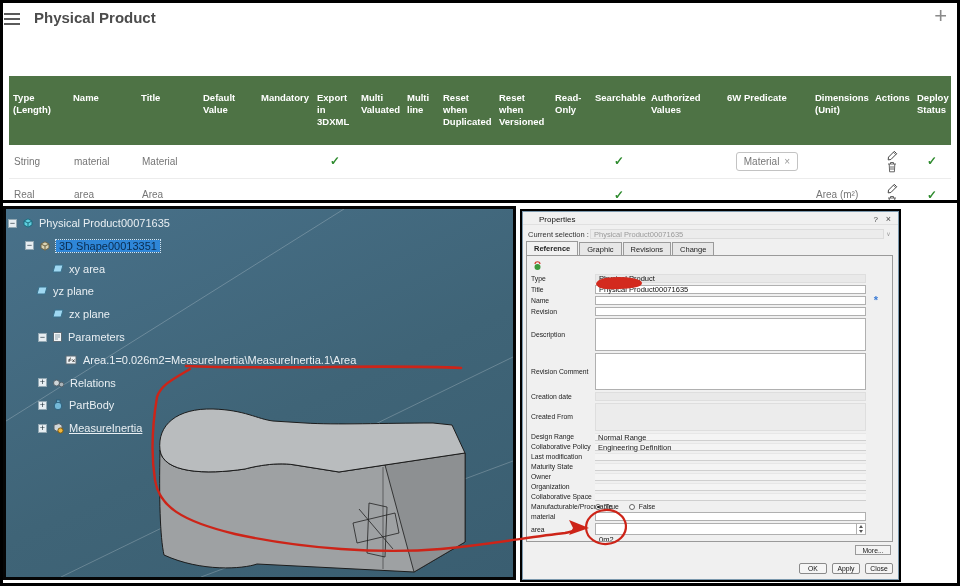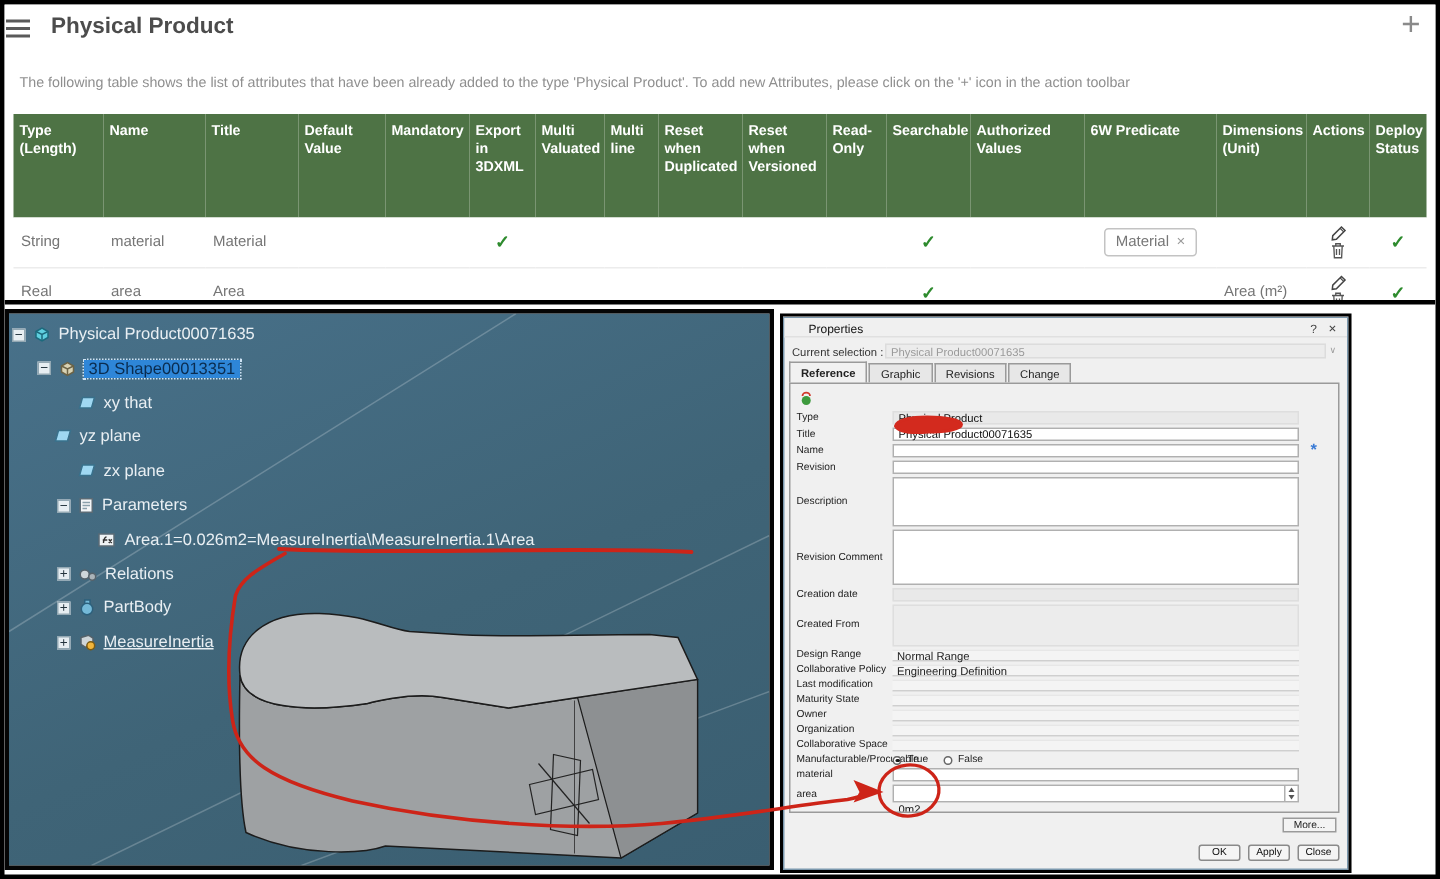--- a/index.html
+++ b/index.html
@@ -7,21 +7,21 @@
   .canvas { position:relative; width:960px; height:586px; background:#fff; border:3px solid #000; overflow:hidden; }
 
   
   .panel-top { position:absolute; left:0; top:0; width:954px; height:200px; background:#fff; border-bottom:3px solid #000; overflow:hidden; }
   .hamburger { position:absolute; left:1px; top:10px; width:16px; height:14px; cursor:pointer; }
   .hamburger i { display:block; height:2px; background:#5a5a5a; margin-bottom:3px; }
   .page-title { position:absolute; left:31px; top:6px; font-size:15px; font-weight:bold; color:#4c4c4c; }
   .plus-btn { position:absolute; right:10px; top:0px; font-size:22px; font-weight:400; color:#8a8a8a; line-height:26px; }
   .page-desc { position:absolute; left:10px; top:47px; font-size:9.5px; color:#8f8f8f; }
   table.attr { position:absolute; left:6px; top:73px; width:941px; border-collapse:collapse; table-layout:fixed; }
-  table.attr th { background:#4e7345; color:#fff; font-size:9.5px; font-weight:bold; text-align:left; vertical-align:top; padding:6px 3px 4px 4px; height:69px; line-height:1.25; }
+  table.attr th { background:#4e7345; color:#fff; font-size:9.5px; font-weight:bold; text-align:left; vertical-align:top; padding:16px 3px 4px 4px; height:69px; line-height:1.25; }
   table.attr td { font-size:10px; color:#757575; padding:4px 3px; height:33px; vertical-align:middle; text-align:center; border-bottom:1px solid #ececec; background:#fff; }
   table.attr td.c0, table.attr td.c1, table.attr td.c2, table.attr td.c14 { text-align:left; padding-left:5px; }
   .check { color:#2e8b2e; font-weight:bold; font-size:12px; }
   .chip { display:inline-flex; align-items:center; gap:5px; border:1px solid #c3c3c3; border-radius:3px; background:#fff; padding:3px 7px; font-size:10px; color:#777; }
   .chip .x { color:#9a9a9a; font-size:10px; cursor:pointer; }
   .act-btn { display:inline-block; margin:0 6px; cursor:pointer; vertical-align:middle; }
 
   
   .viewport { position:absolute; left:0; top:203px; width:513px; height:374px; border:3px solid #050505; background:linear-gradient(155deg,#48718a 0%, #3f6477 55%, #3a5e71 100%); overflow:hidden; }
   .grid-svg, .shape-svg { position:absolute; }
@@ -77,21 +77,20 @@
 <div class="canvas">
 
   <div class="panel-top">
     <div class="hamburger">
         <i></i>
         <i></i>
         <i></i>
       </div>
     <div class="page-title">Physical Product</div>
     <div class="plus-btn">+</div>
-    <div class="page-desc">The following table shows the list of attributes that have been already added to the type 'Physical Product'. To add new Attributes, please click on the '+' icon in the action toolbar</div>
     <table class="attr" id="attr-table">
         <colgroup>
           <col style="width: 60px;">
           <col style="width: 68px;">
           <col style="width: 62px;">
           <col style="width: 58px;">
           <col style="width: 56px;">
           <col style="width: 44px;">
           <col style="width: 46px;">
           <col style="width: 36px;">
@@ -222,21 +221,21 @@
           </span>
           <span class="tree-label selected">3D Shape00013351</span>
         </div>
         <div class="tree-item" style="top: 51.6px; left: 32px;">
           <span class="exp-spacer"></span>
           <span class="tree-icon">
             <svg width="12" height="10">
               <path d="M3 1 L11 1 L9 8 L1 8 Z" fill="#9fd8f2" stroke="#39718c"></path>
             </svg>
           </span>
-          <span class="tree-label">xy that</span>
+          <span class="tree-label">xy area</span>
         </div>
         <div class="tree-item" style="top: 74.4px; left: 16px;">
           <span class="exp-spacer"></span>
           <span class="tree-icon">
             <svg width="12" height="10">
               <path d="M3 1 L11 1 L9 8 L1 8 Z" fill="#9fd8f2" stroke="#39718c"></path>
             </svg>
           </span>
           <span class="tree-label">yz plane</span>
         </div>

